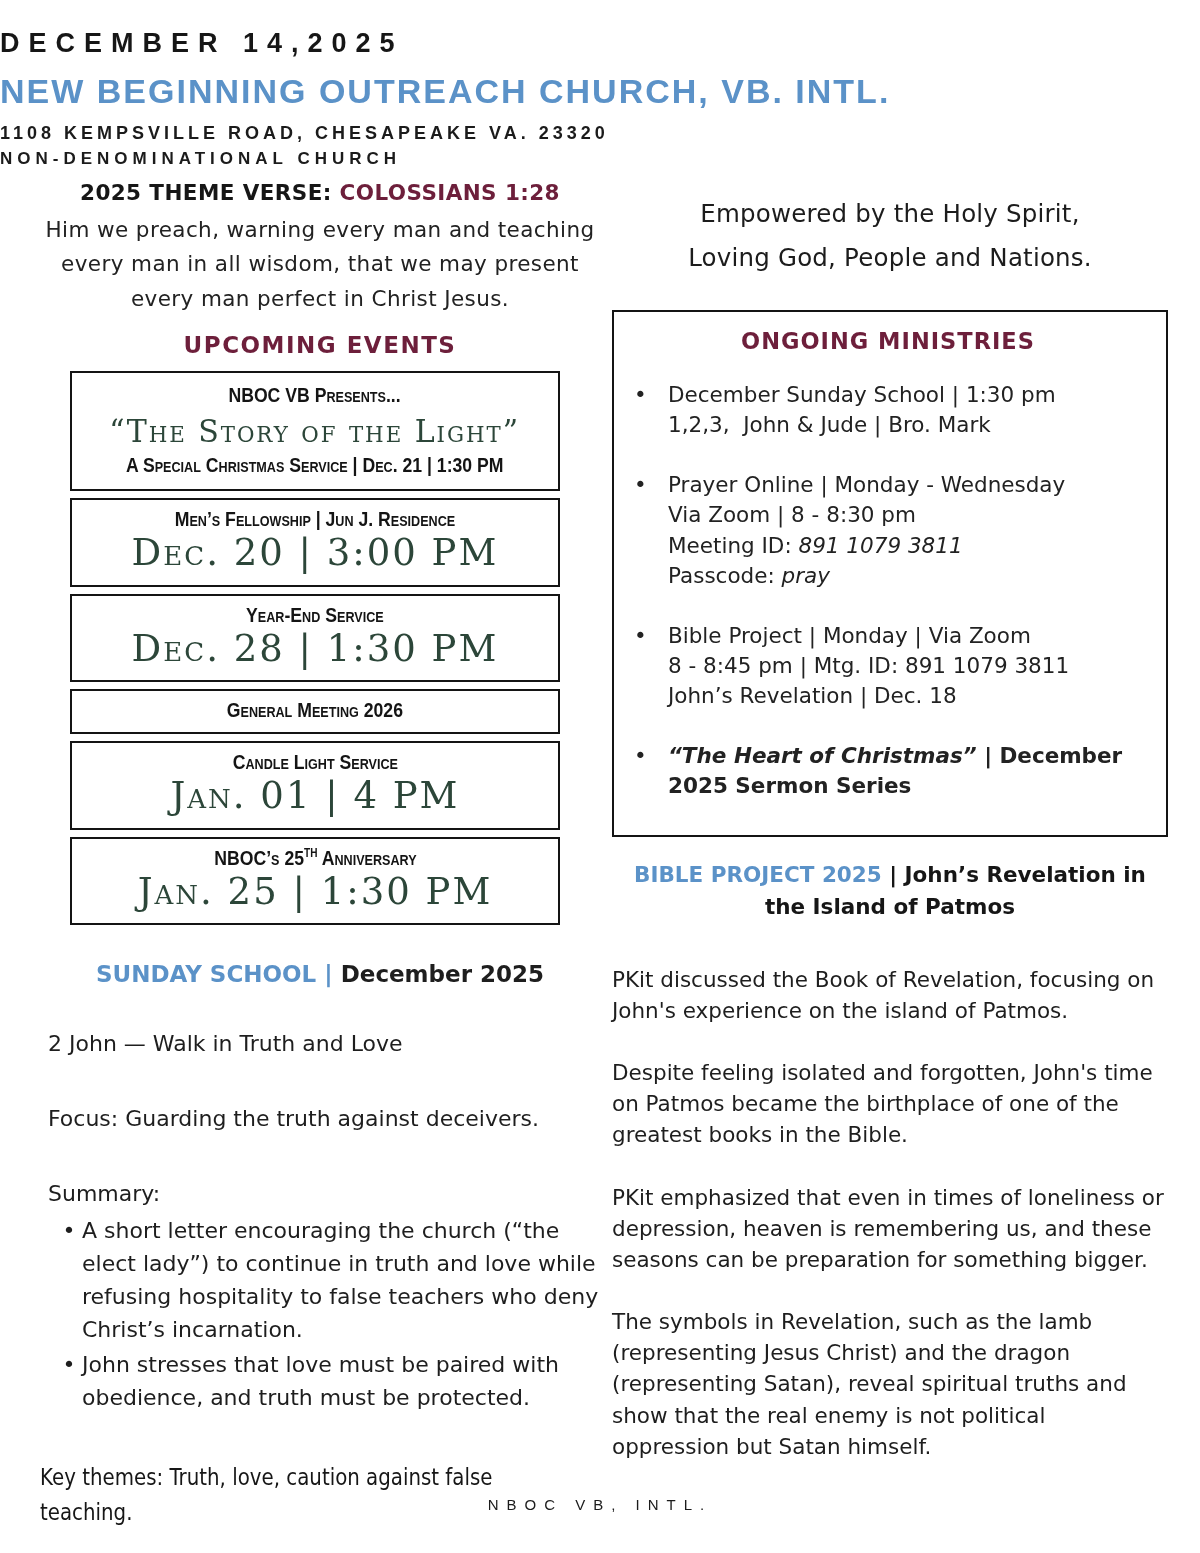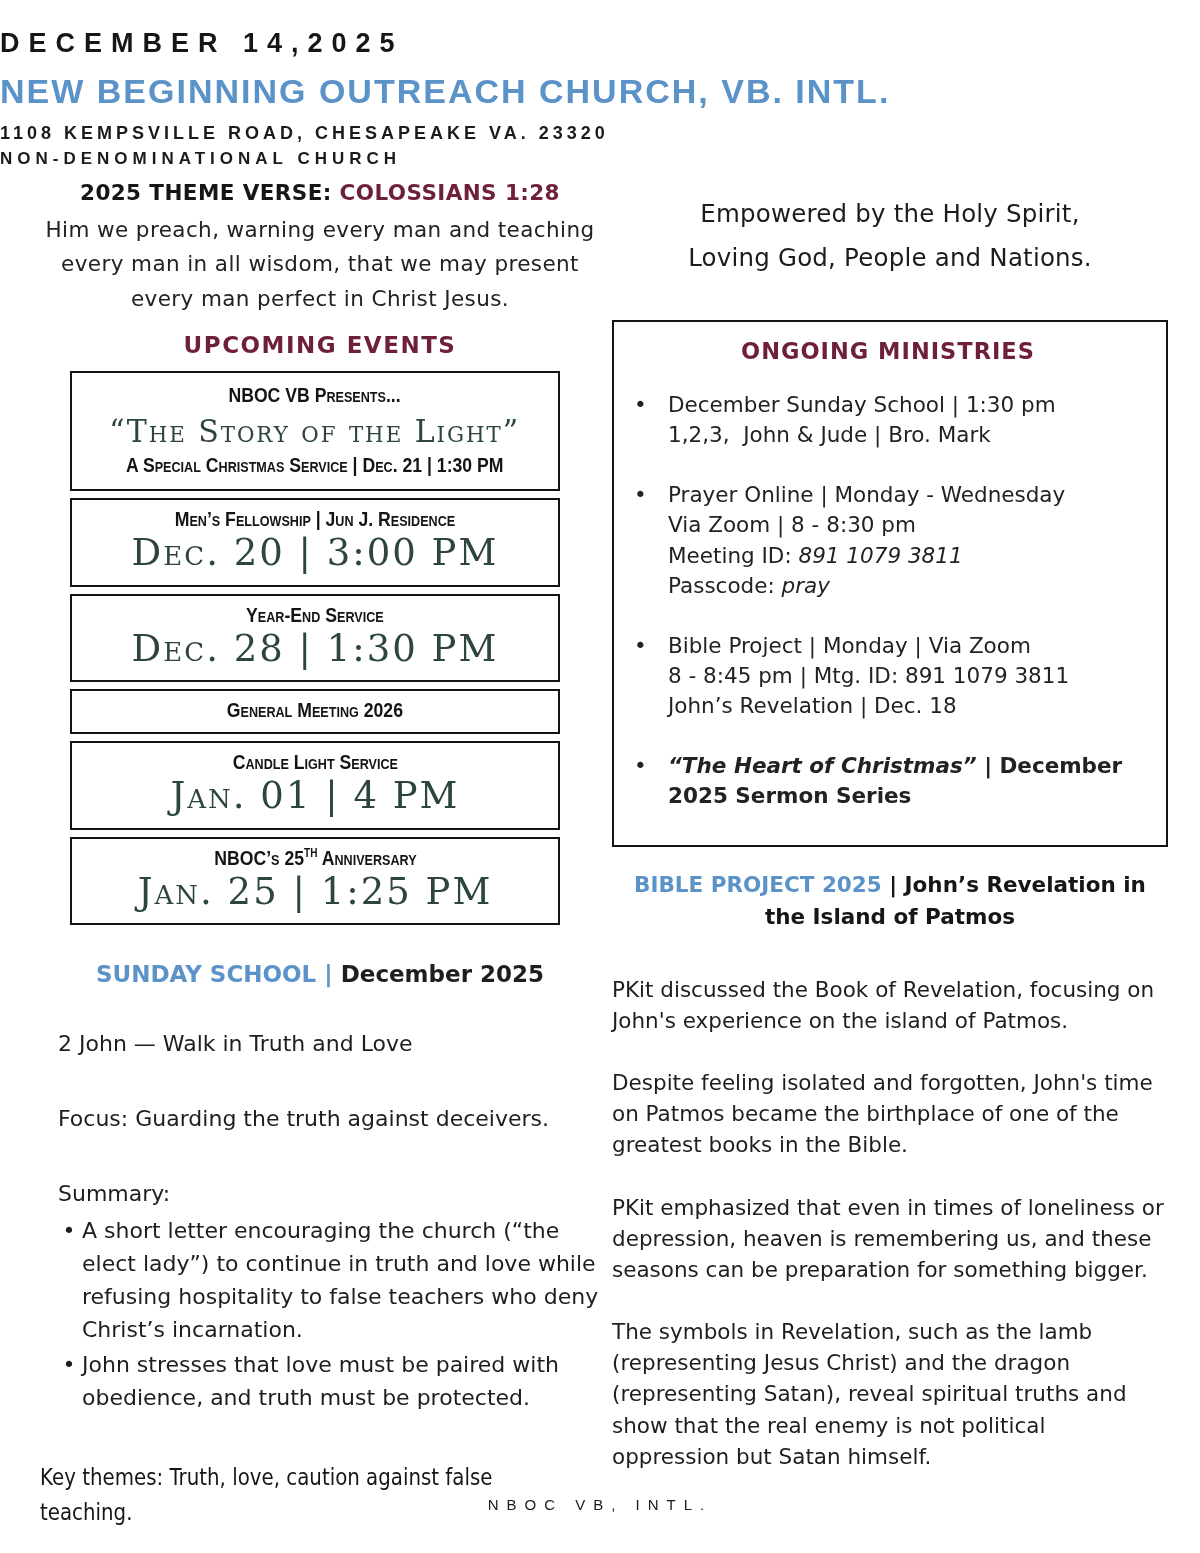--- a/index.html
+++ b/index.html
@@ -69,37 +69,37 @@
   .ev-feature{padding:10px 4px 12px;}
   .ev-feature-title{
     display:inline-block;transform:scaleX(.97);
     font-family:"DejaVu Serif",serif;font-variant:small-caps;
     font-size:31px;color:#2c4639;letter-spacing:2px;white-space:nowrap;
     margin:6px 0 4px;
   }
   
   .ss-heading{margin-top:36px;text-align:center;font-size:23px;font-weight:700;}
   .blue{color:#5b92c8;}
-  .ss-body{font-size:22px;line-height:1.5;color:#1e1e1e;margin-left:18px;}
+  .ss-body{font-size:22px;line-height:1.5;color:#1e1e1e;margin-left:8px;}
   .ss-lesson{margin-top:40px;}
   .ss-focus{margin-top:42px;}
   .ss-summary{margin-top:42px;}
   .ss-bullets{margin:4px 0 0 0;padding:0;list-style:none;}
   .ss-bullets li{display:flex;margin-top:2px;}
   .b-dot{width:26px;flex:none;text-align:center;margin-left:16px;}
   .ss-key{
     margin-top:46px;display:inline-block;transform:scaleX(.88);transform-origin:0 50%;
     font-size:22.5px;line-height:1.55;color:#161616;white-space:pre-line;width:600px;
   }
   
   .motto{
     text-align:center;font-size:24.5px;line-height:1.8;color:#1c1c1c;letter-spacing:.2px;
   }
   .ministries{
-    margin-top:40px;border:2px solid #141414;padding:16px 24px 34px 20px;background:#fff;
+    margin-top:30px;border:2px solid #141414;padding:16px 24px 34px 20px;background:#fff;
   }
   .min-heading{
     text-align:center;font-size:22.5px;font-weight:700;letter-spacing:1px;color:#6d1f3b;
   }
   .min-list{margin-top:26px;}
   .min-item{display:flex;font-size:21.5px;line-height:1.4;color:#222;margin-bottom:30px;}
   .min-item:last-child{margin-bottom:0;}
   .min-dot{width:34px;flex:none;}
   .it{font-style:italic;}
   .semi{font-weight:600;}
@@ -158,21 +158,21 @@
         <div><span class="ev-name">General Meeting 2026</span></div>
       </div>
 
       <div class="ev">
         <div><span class="ev-name">Candle Light Service</span></div>
         <div class="ev-date">Jan. 01 | 4 PM</div>
       </div>
 
       <div class="ev">
         <div><span class="ev-name"><span>NBOC’s 25</span><sup>TH</sup><span> Anniversary</span></span></div>
-        <div class="ev-date">Jan. 25 | 1:25 PM</div>
+        <div class="ev-date">Jan. 25 | 1:30 PM</div>
       </div>
 
     </div>
 
     <div class="ss-heading"><span class="blue">SUNDAY SCHOOL |</span><span> December 2025</span></div>
 
     <div class="ss-body ss-lesson">2 John — Walk in Truth and Love</div>
     <div class="ss-body ss-focus">Focus: Guarding the truth against deceivers.</div>
     <div class="ss-body ss-summary">Summary:</div>
 

